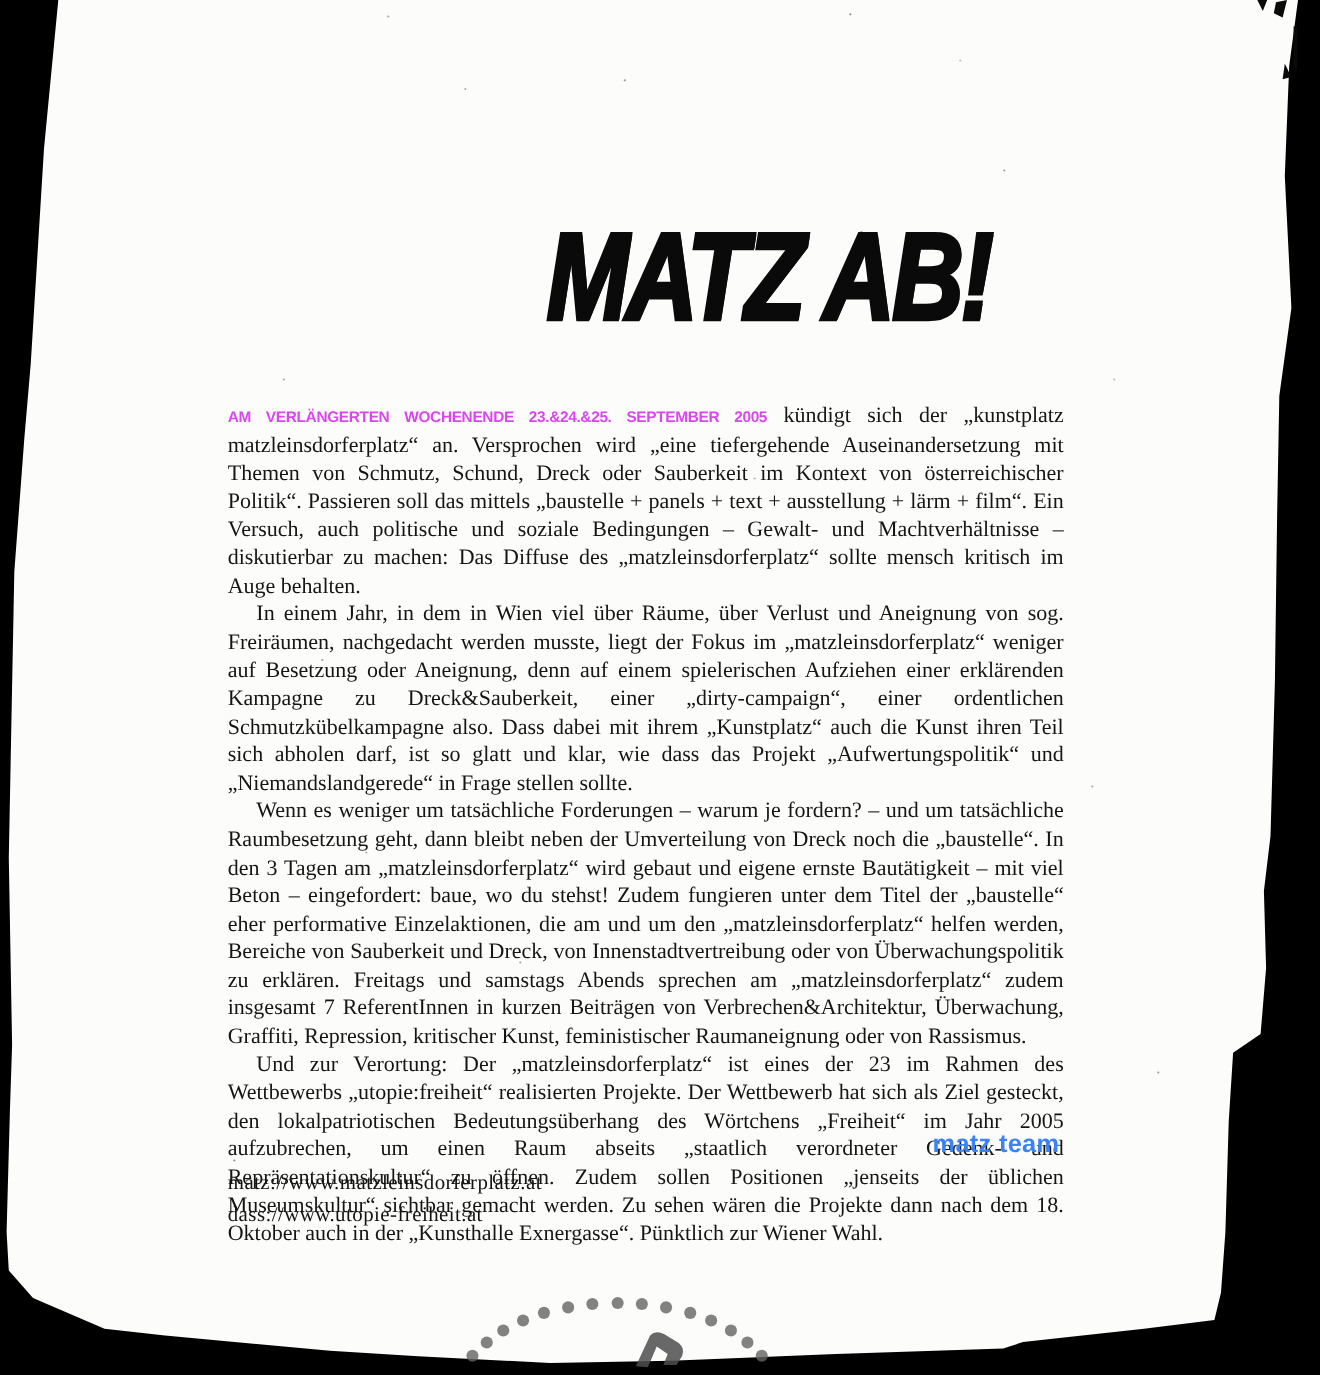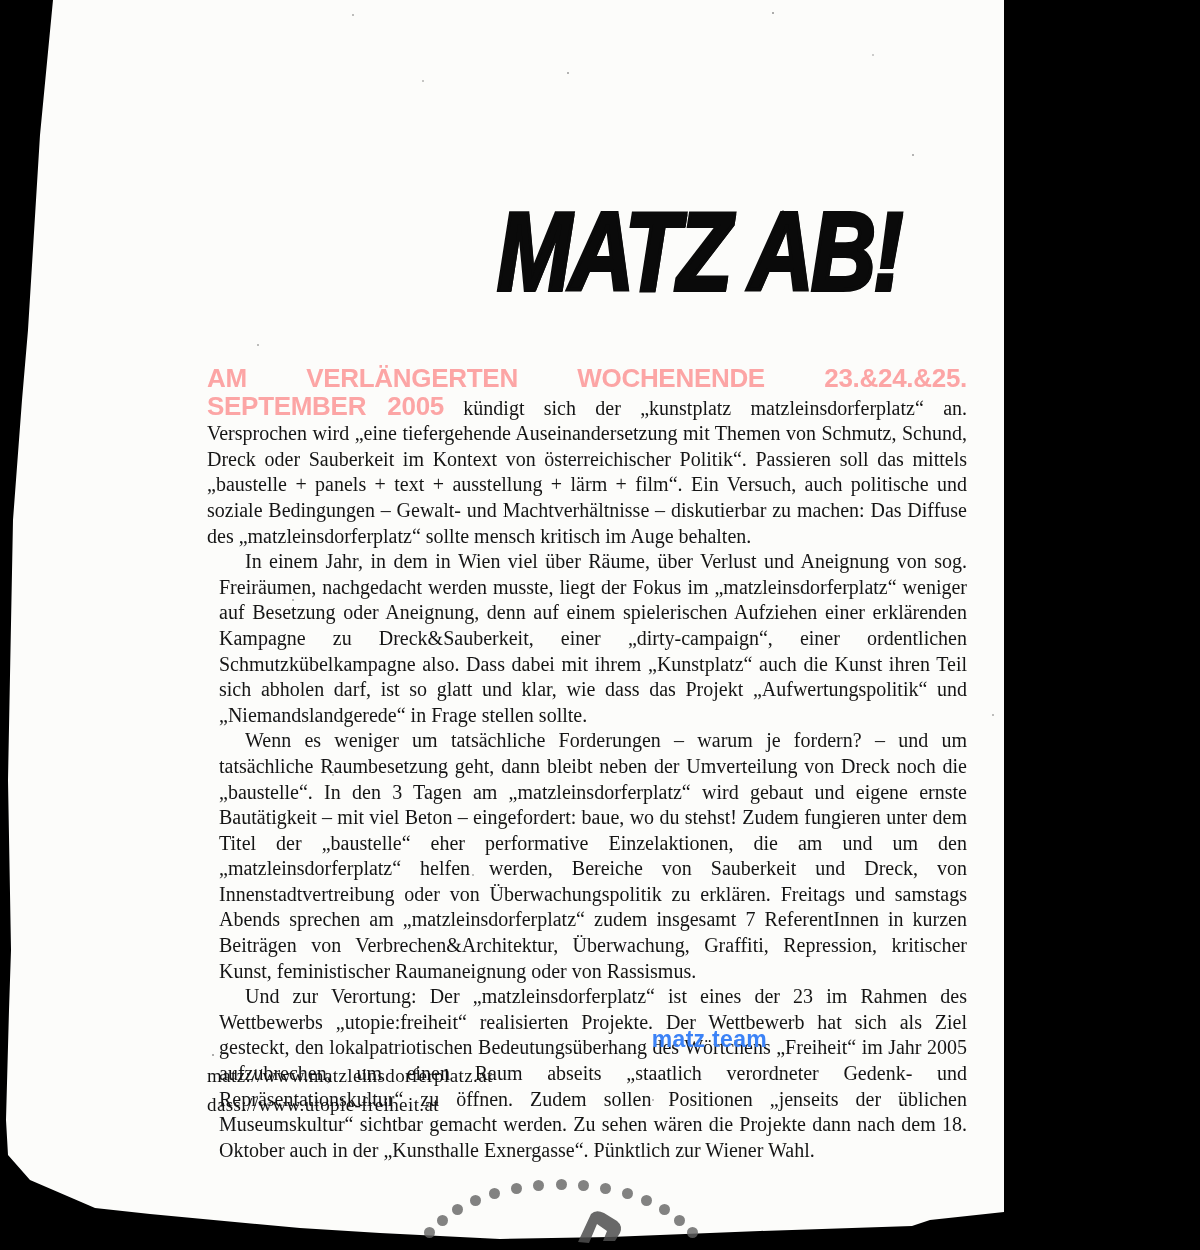--- a/index.html
+++ b/index.html
@@ -1,32 +1,32 @@
 <!DOCTYPE html>
 <html lang="de"><head>
 <meta charset="utf-8">
 <style>
   html,body{margin:0;padding:0;background:#000;}
-  .scene{position:relative;width:1004px;height:1250px;background:#000;overflow:hidden;
+  .scene{position:relative;width:1200px;height:1250px;background:#000;overflow:hidden;
          font-family:"Liberation Serif", serif;}
   .paper-svg{position:absolute;left:0;top:0;z-index:0;}
 
   .doc-title{position:absolute;left:497px;top:193px;z-index:2;margin:0;
     font-family:"Liberation Sans", sans-serif;font-style:italic;font-weight:900;
     font-size:112px;line-height:1.05;color:#0a0a0a;letter-spacing:-3px;white-space:nowrap;
     transform:scaleX(0.80);transform-origin:left top;
     -webkit-text-stroke:4px #0a0a0a;
     text-shadow:1px 0 #0a0a0a,-1px 0 #0a0a0a,0 1px #0a0a0a,0 -1px #0a0a0a,2px 1px #0a0a0a;}
 
   .body-text{position:absolute;left:207px;top:366px;width:760px;z-index:2;
     color:#151515;font-size:20px;line-height:25.6px;text-align:justify;}
   .body-text p{margin:0;}
-  .body-text p.indent{text-indent:26px;margin-left:12px;}
+  .body-text p.indent{text-indent:26px;}
   .intro-lead{font-family:"Liberation Sans", sans-serif;font-weight:bold;
-    font-size:26px;letter-spacing:-0.3px;color:#fca5a5;}
+    font-size:14px;letter-spacing:-0.3px;color:#d946ef;}
 
   .signature{position:absolute;top:1026px;right:237px;z-index:2;color:#3b82f6;
     font-family:"Liberation Sans", sans-serif;font-weight:bold;font-size:23px;letter-spacing:0.3px;}
 
   .links{position:absolute;left:207px;top:1062px;z-index:2;color:#131313;
     font-size:19px;line-height:28.5px;letter-spacing:0.4px;}
   .links div{white-space:nowrap;}
 
   .stamp-dot{position:absolute;width:11px;height:11px;border-radius:50%;
     background:#636363;opacity:0.8;z-index:1;}

